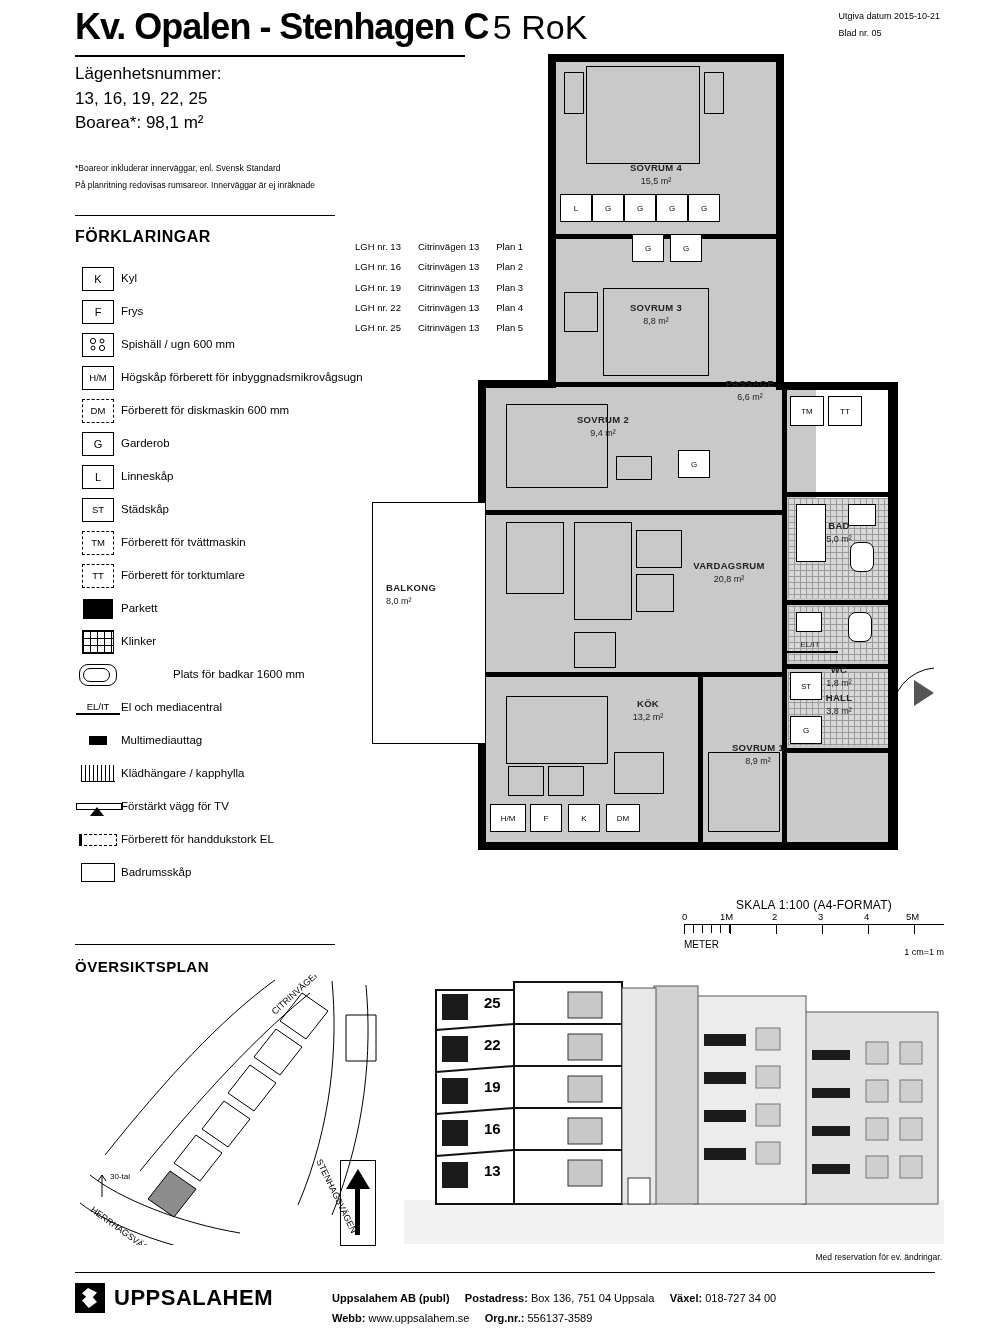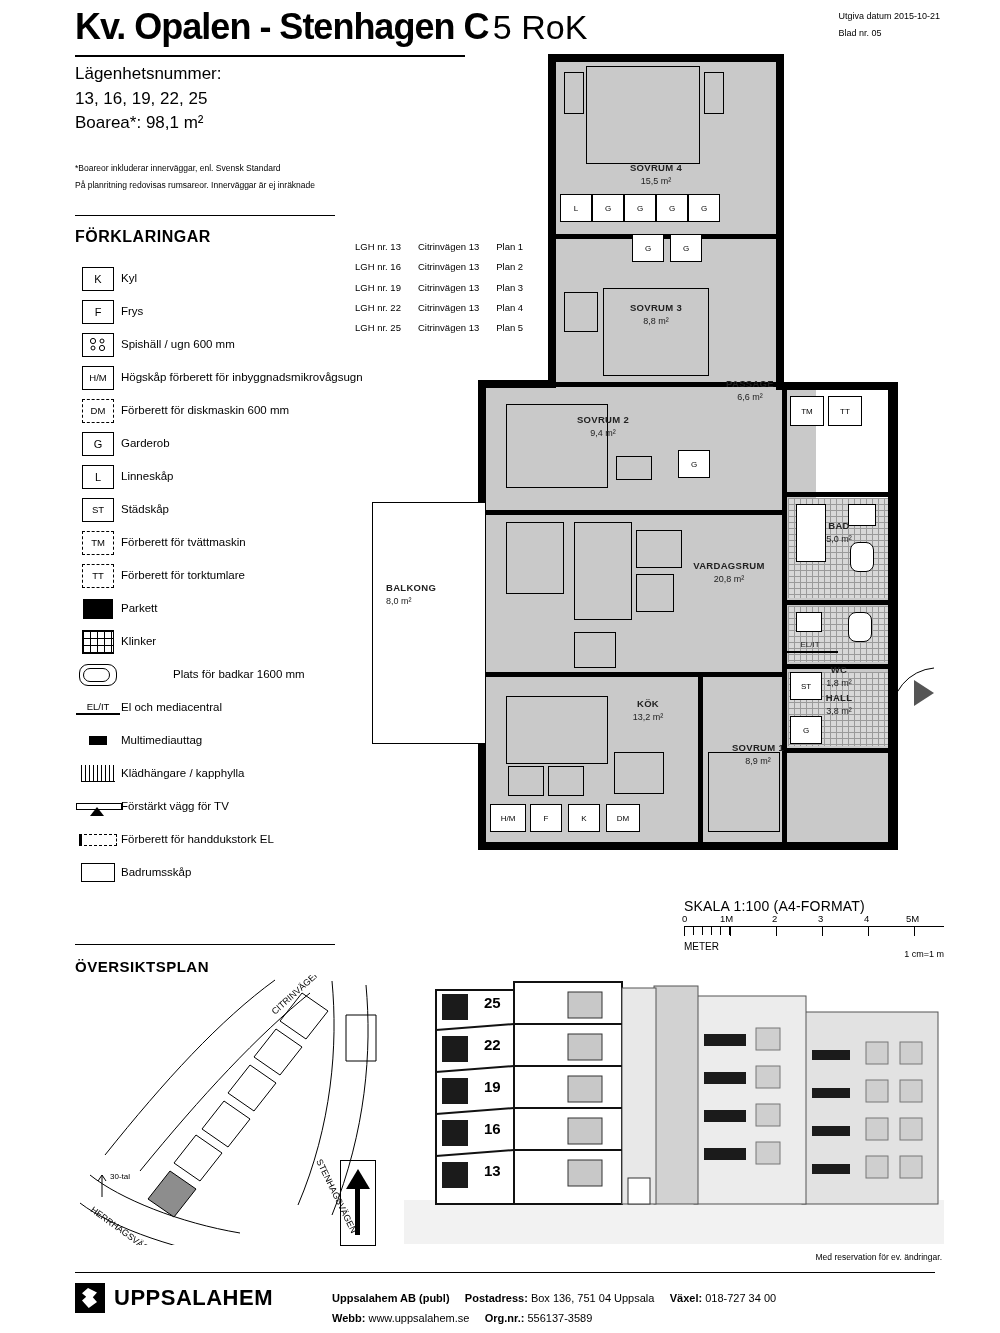--- a/index.html
+++ b/index.html
@@ -58,21 +58,21 @@
   .thin{position:absolute;border:1px solid #000;background:transparent;}
   .fixt{position:absolute;border:1px solid #000;background:#fff;font-size:8px;display:flex;align-items:center;justify-content:center;}
   .tile{position:absolute;background:
       repeating-linear-gradient(to right,#9a9a9a 0 1px,transparent 1px 6px),
       repeating-linear-gradient(to bottom,#9a9a9a 0 1px,transparent 1px 6px),#d8d8d8;}
   .balc{position:absolute;border:1px solid #000;background:#fff;}
   .arrowmark{position:absolute;width:0;height:0;border-top:13px solid transparent;border-bottom:13px solid transparent;border-left:20px solid #555;}
 
   
   #scale{position:absolute;left:684px;top:898px;width:260px;font-size:10px;}
-  #scale .st{font-size:14px;letter-spacing:.2px;}
+  #scale .st{font-size:12px;letter-spacing:.2px;text-align:center;}
   #scalebar{position:relative;height:14px;margin-top:12px;border-top:1px solid #000;}
   .tick{position:absolute;top:0;width:1px;height:9px;background:#000;}
   .tickn{position:absolute;top:-14px;font-size:9.5px;}
   .fine{position:absolute;left:0;top:0;height:8px;width:46px;
         background:repeating-linear-gradient(to right,#000 0 1px,transparent 1px 9px);}
   #cmline{position:absolute;right:0;top:22px;font-size:9px;}
 
   
   #ovline{position:absolute;left:75px;top:944px;width:260px;border-top:1px solid #000;}
   #ovtitle{position:absolute;left:75px;top:958px;font-size:15px;font-weight:bold;letter-spacing:.5px;}

